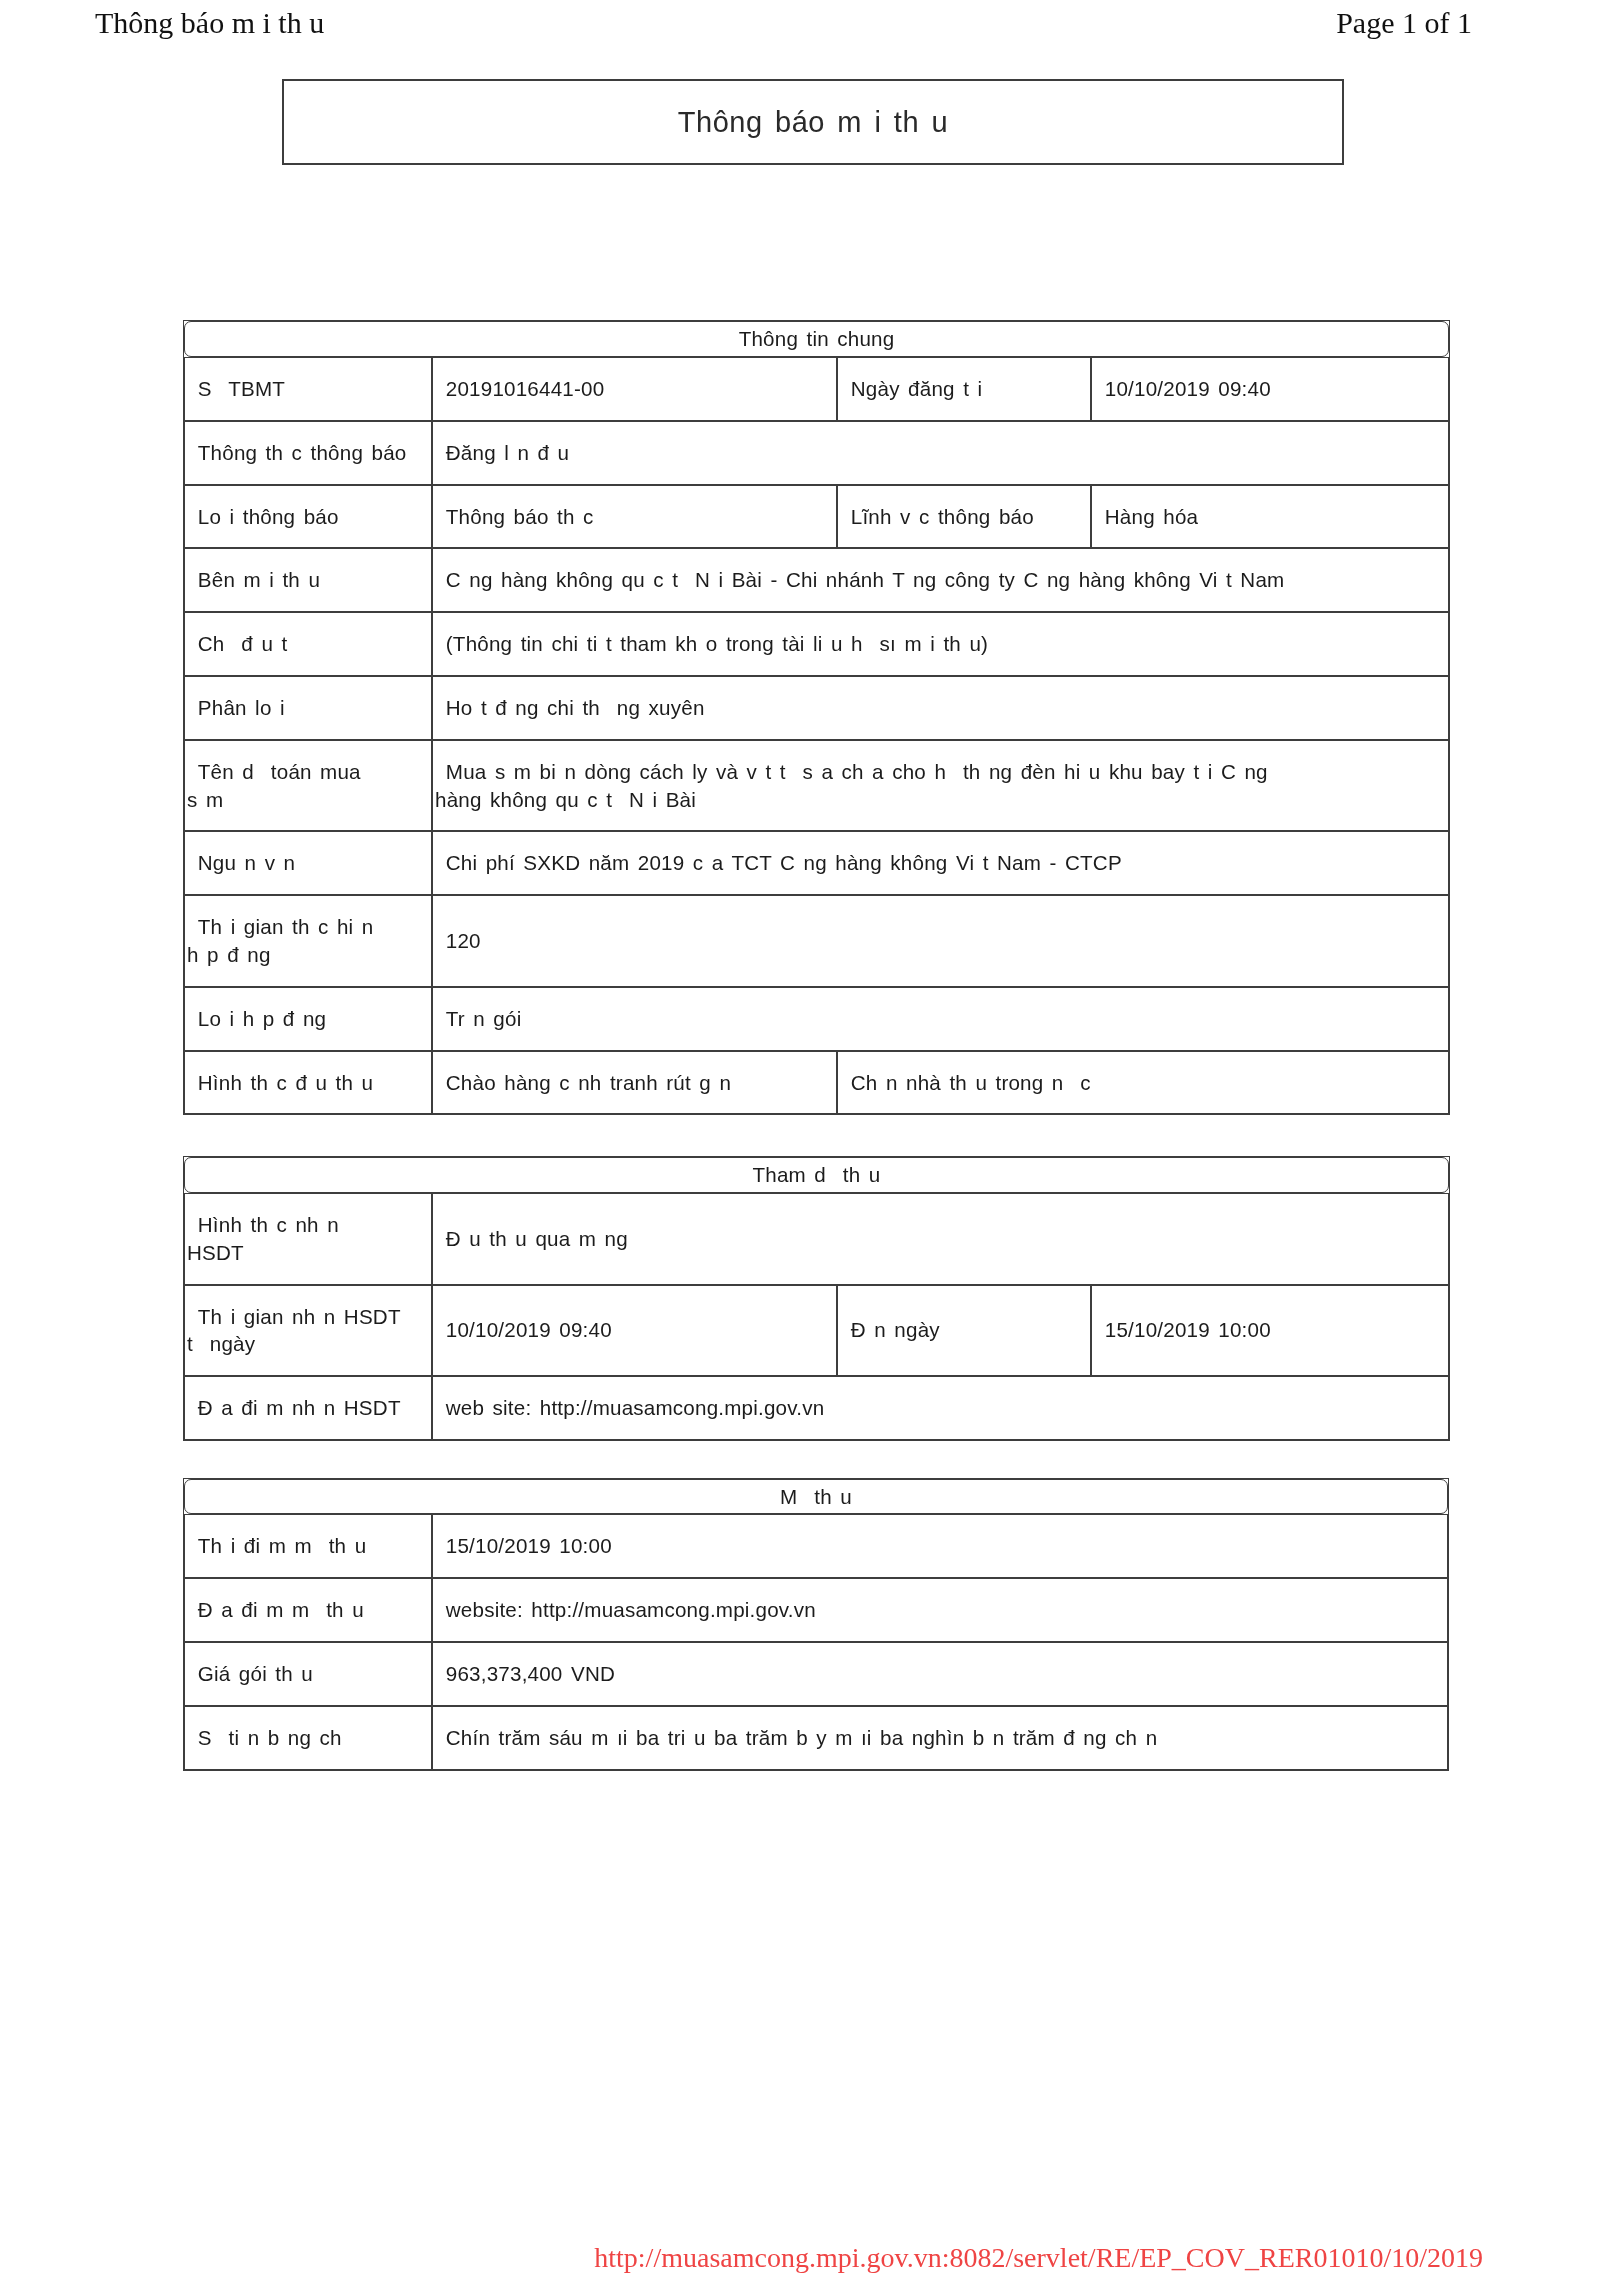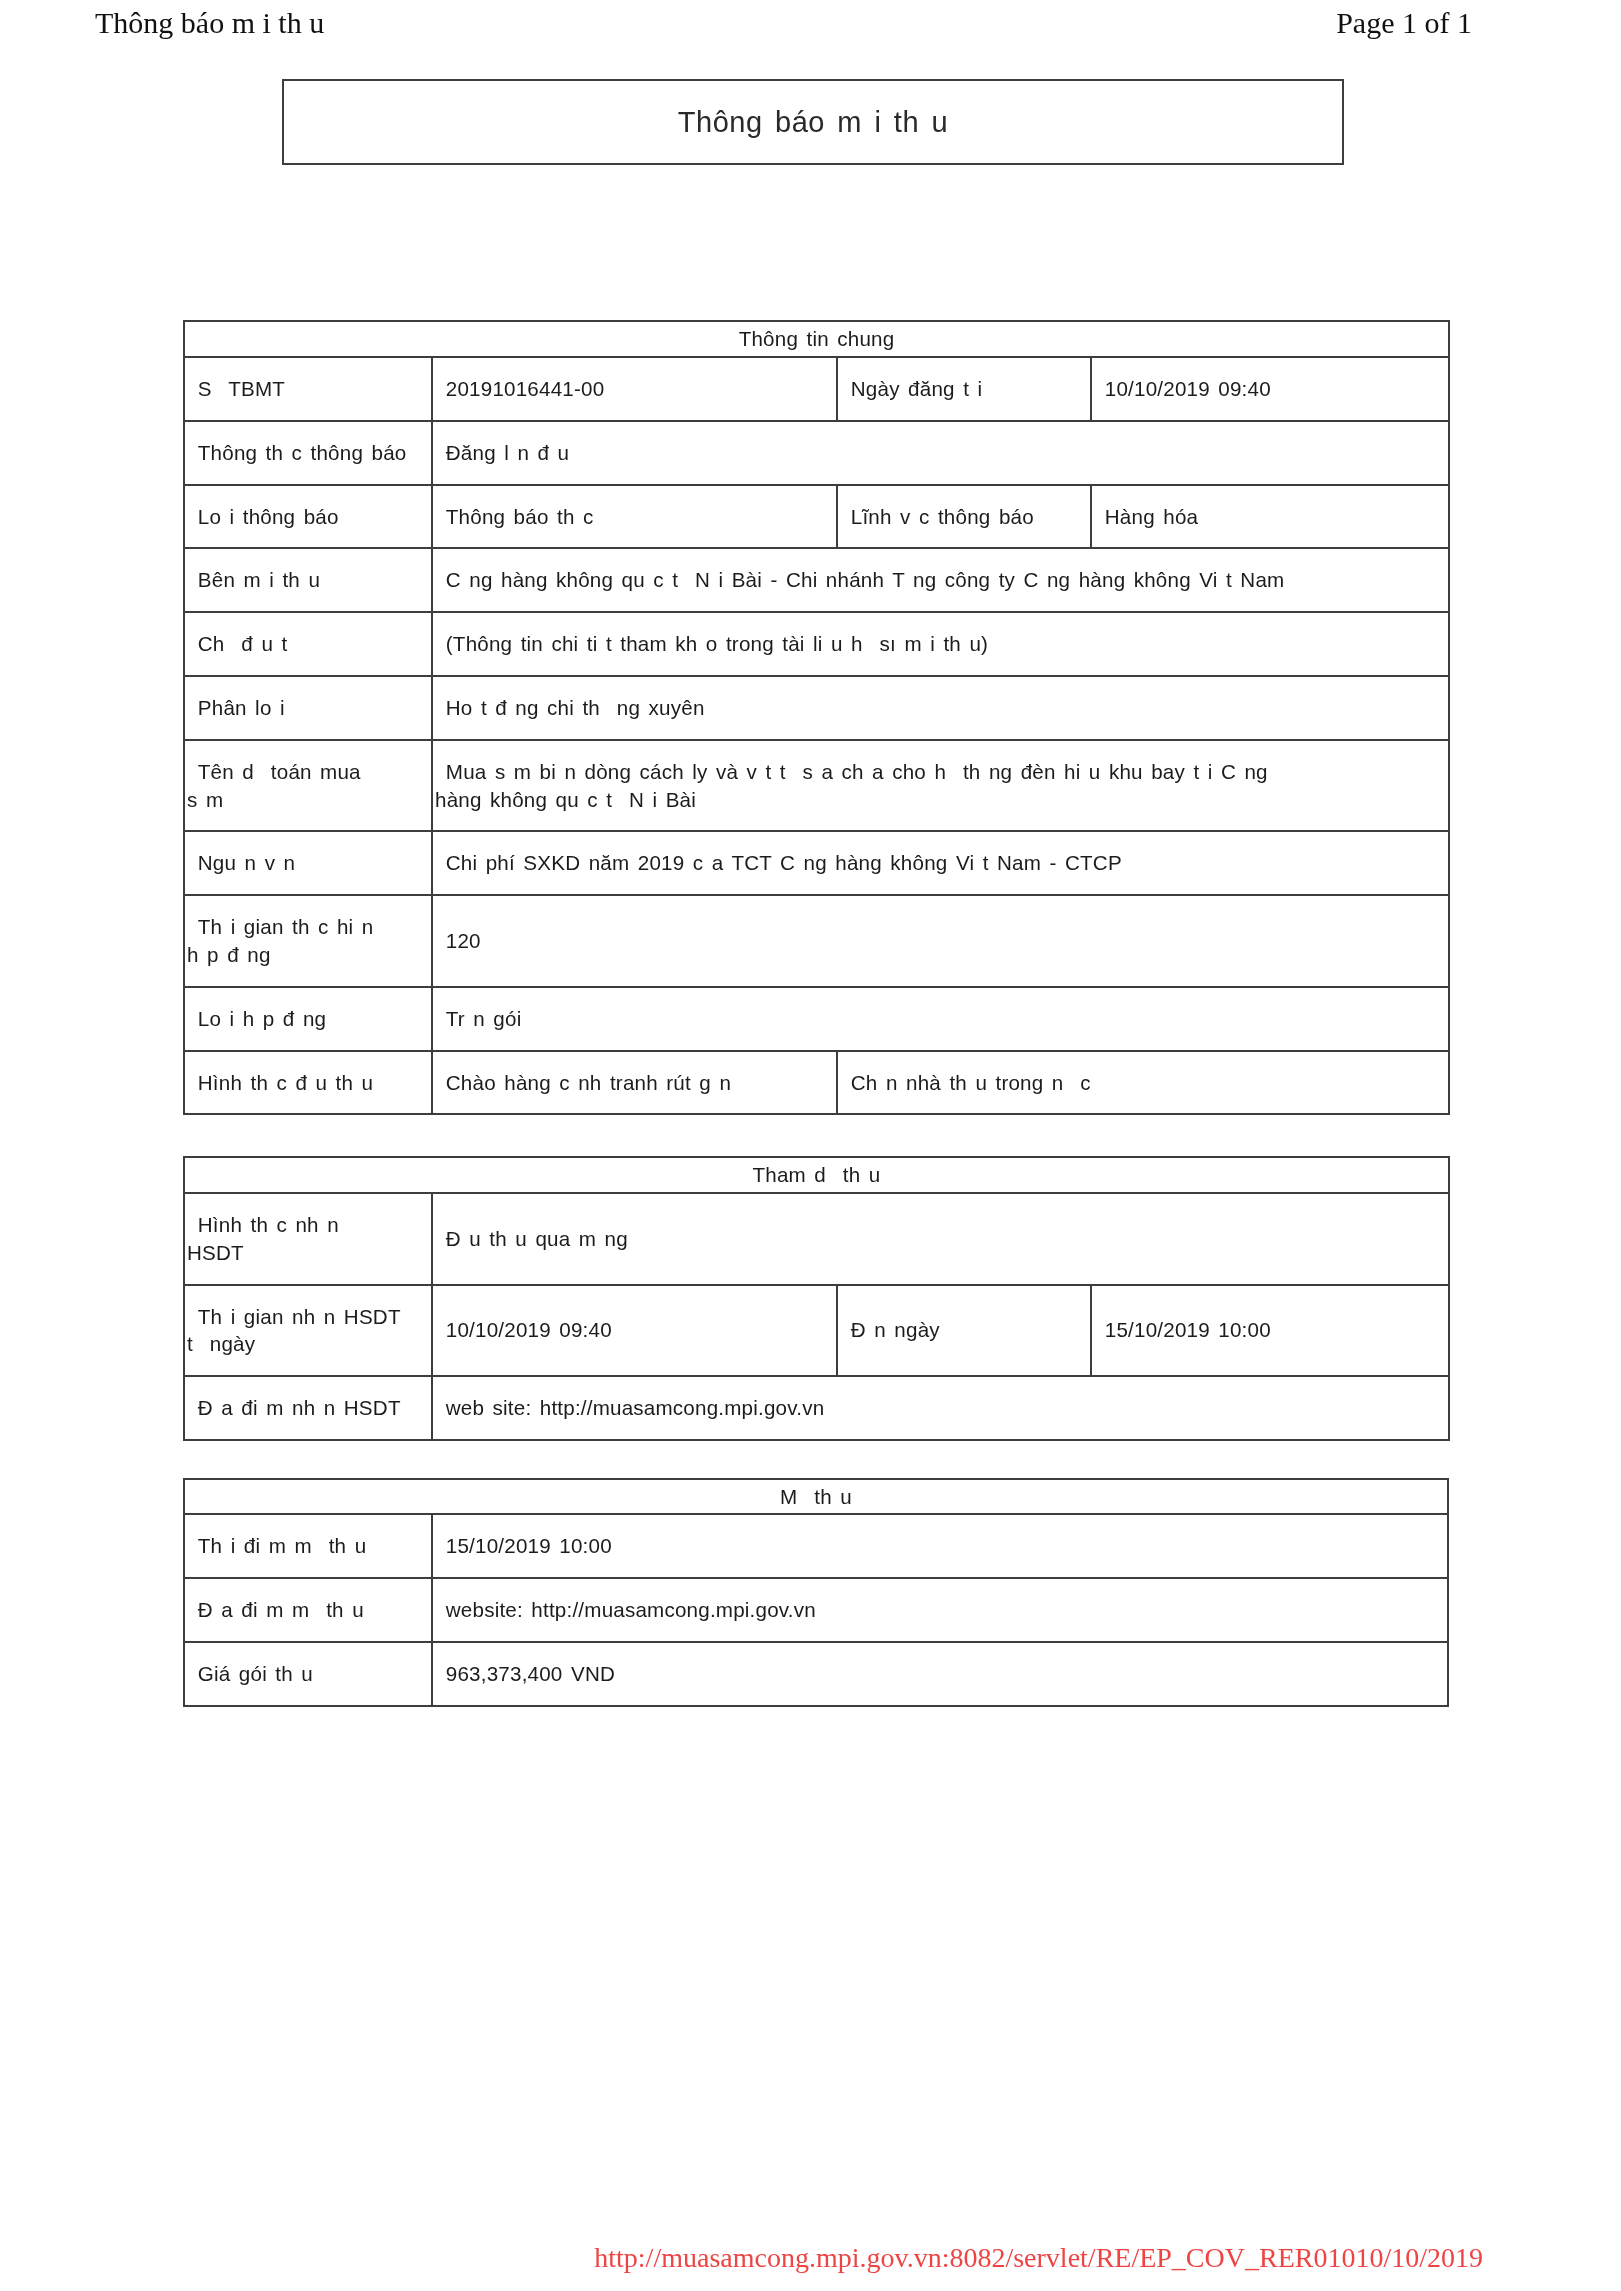--- a/index.html
+++ b/index.html
@@ -55,20 +55,21 @@
     vertical-align: middle;
     padding: 17px 2px;
     text-indent: 10.8px;
     white-space: pre-wrap;
     overflow: hidden;
   }
   table.doc th.sect {
     text-align: center;
     padding: 2.9px 0;
     text-indent: 0;
+    border-radius: 7px;
   }
 </style>
 </head>
 <body>
 
 <div class="pagehead">
   <span>Thông báo m i th u</span>
   <span>Page 1 of 1</span>
 </div>
 
@@ -186,20 +187,24 @@
     <td>15/10/2019 10:00</td>
   </tr>
   <tr>
     <td>Đ a đi m m  th u</td>
     <td>website: http://muasamcong.mpi.gov.vn</td>
   </tr>
   <tr>
     <td>Giá gói th u</td>
     <td>963,373,400 VND</td>
   </tr>
+  <tr>
+    <td>S  ti n b ng ch</td>
+    <td>Chín trăm sáu m ıi ba tri u ba trăm b y m ıi ba nghìn b n trăm đ ng ch n</td>
+  </tr>
 </tbody>
   </table>
 
 <div class="pagefoot">
   <span>http://muasamcong.mpi.gov.vn:8082/servlet/RE/EP_COV_RER010</span>
   <span>10/10/2019</span>
 </div>
 
 
 </body></html>

